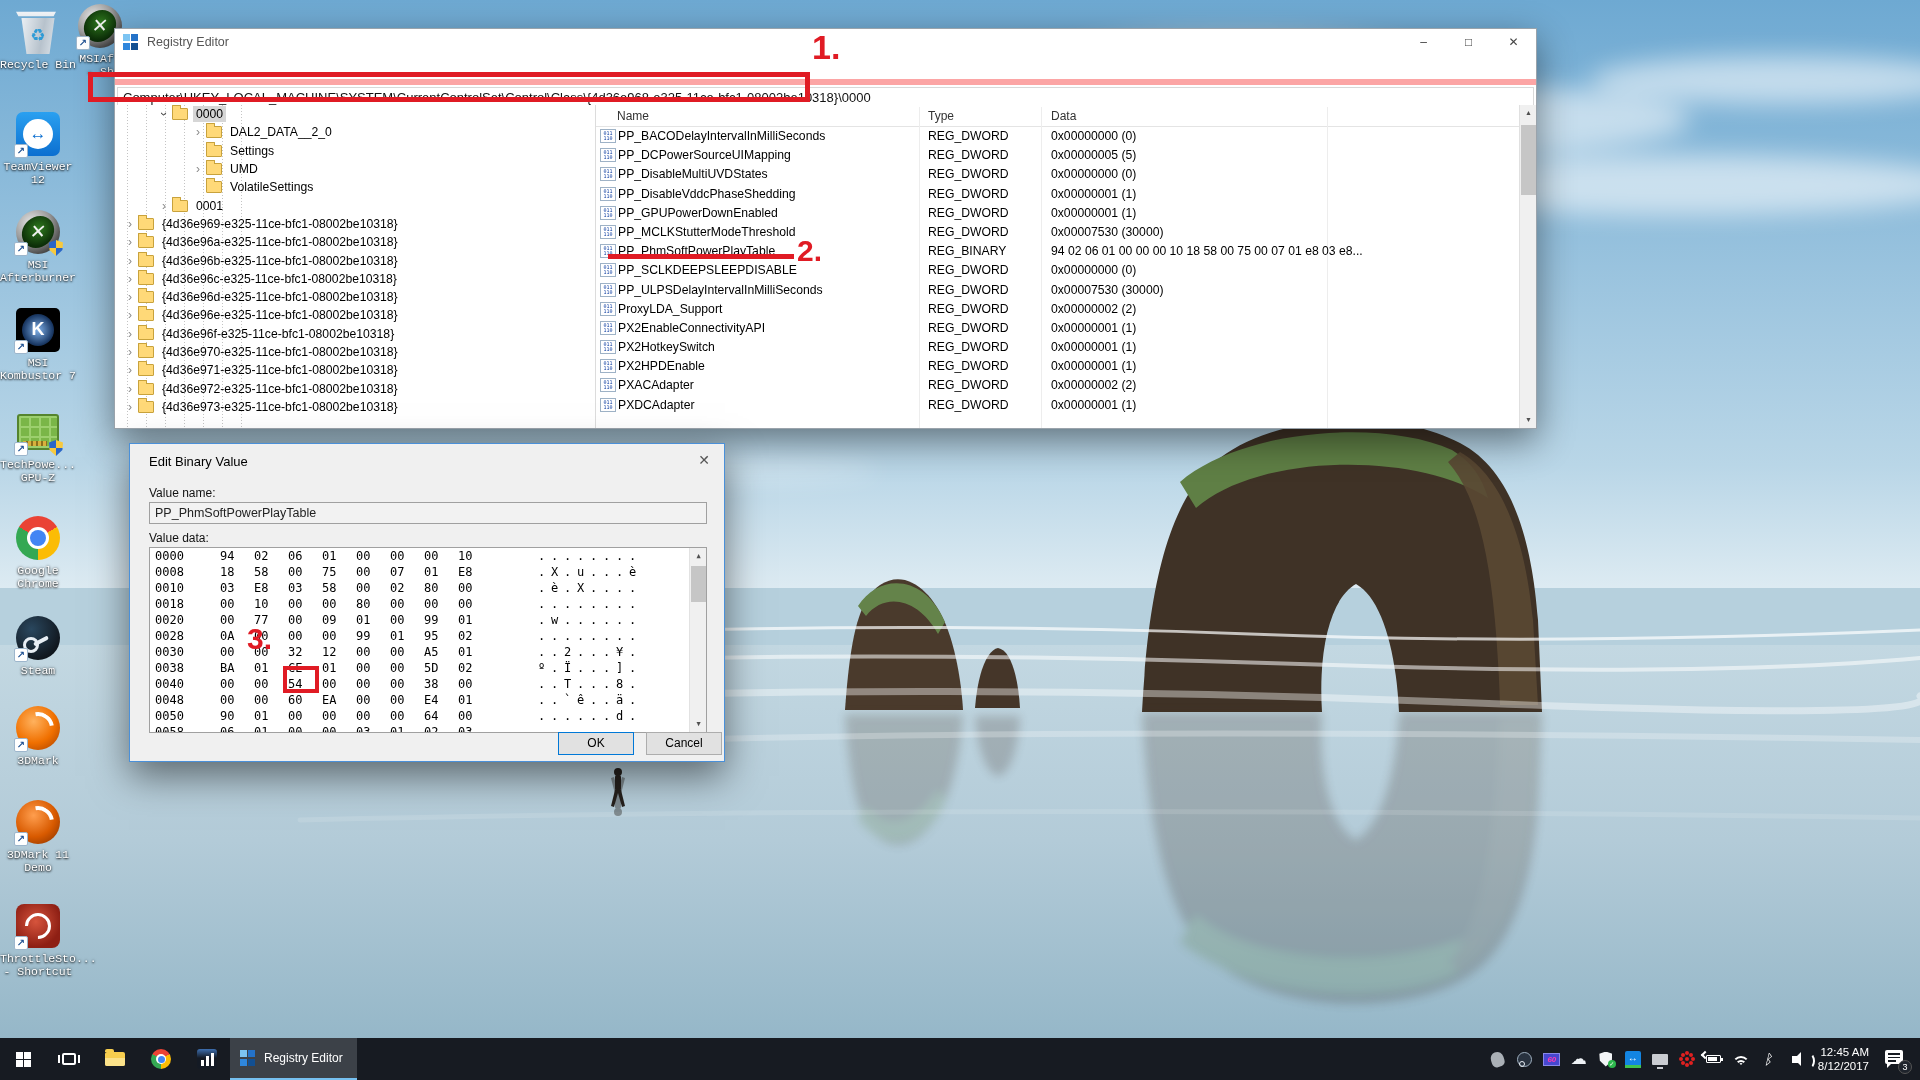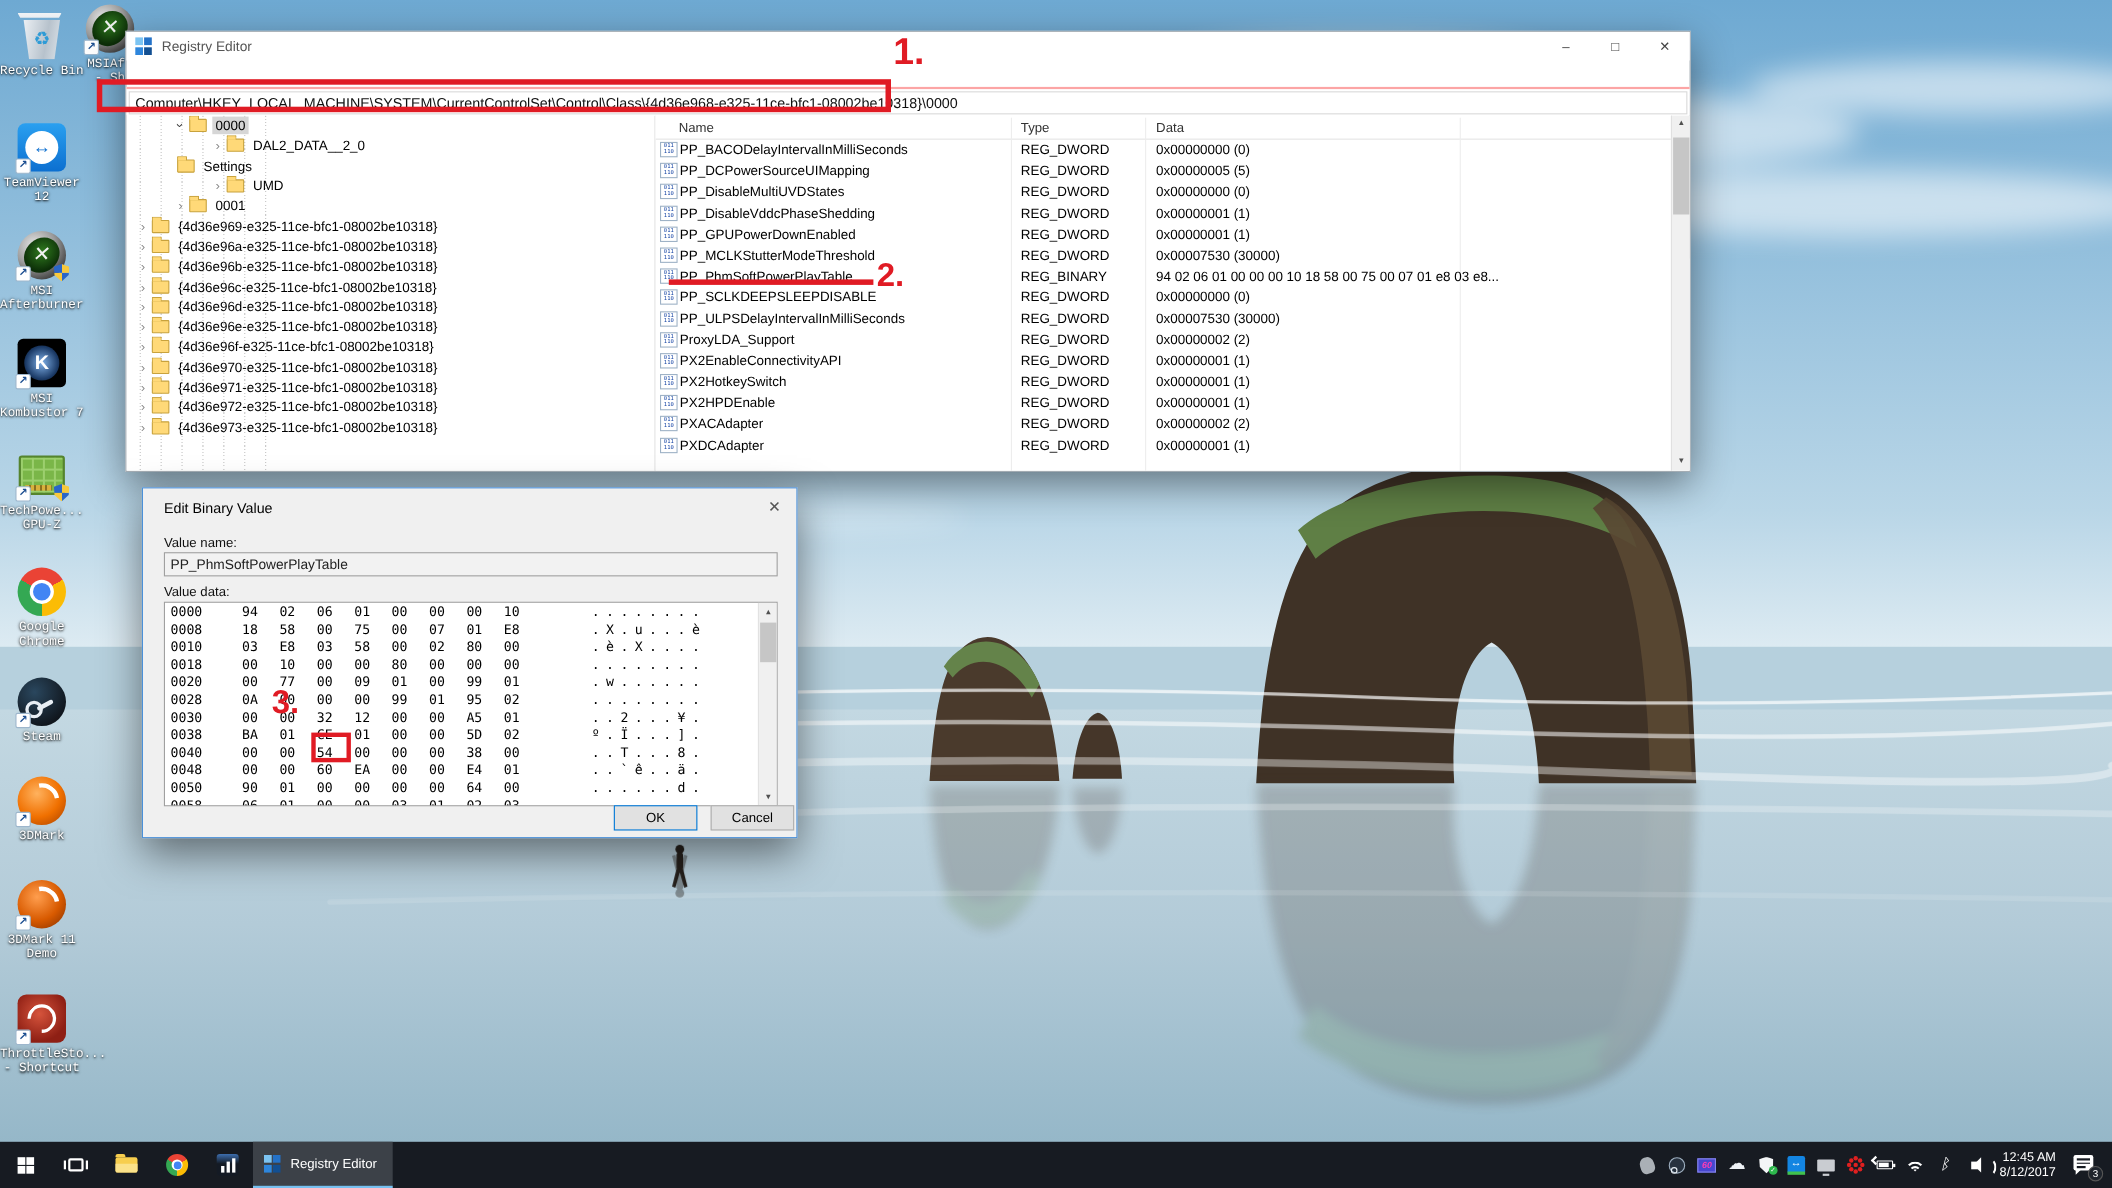--- a/index.html
+++ b/index.html
@@ -61,21 +61,21 @@
   #re-titlebar{position:absolute;left:0;top:0;right:0;height:26px;background:#fff;display:flex;align-items:center;}
   .re-appicon{width:16px;height:16px;margin-left:8px;display:grid;grid-template-columns:7px 7px;gap:1px;}
   .re-appicon b{display:block;height:7px;}
   .re-appicon b:nth-child(1){background:#7cc4f2;}.re-appicon b:nth-child(2){background:#2472c8;}
   .re-appicon b:nth-child(3){background:#2e86dc;}.re-appicon b:nth-child(4){background:#124f92;}
   #re-title{margin-left:8px;font-size:12.5px;color:#555;}
   #re-winbtns{position:absolute;right:0;top:0;height:26px;display:flex;}
   .wbtn{width:45px;height:26px;text-align:center;line-height:26px;font-size:12px;color:#444;}
   #re-menubar{position:absolute;left:0;top:26px;right:0;height:24px;background:#fff;display:flex;align-items:center;padding-left:5px;}
   .mitem{padding:0 9px;font-size:12px;color:#222;}
-  #re-addressrow{position:absolute;left:0;top:50px;right:0;height:26px;background:#fff;border-top:2px solid #fca5a5;}
+  #re-addressrow{position:absolute;left:0;top:50px;right:0;height:26px;background:#fff;border-top:6px solid #fca5a5;}
   #re-address{position:absolute;left:2px;right:2px;top:2px;height:21px;border:1px solid #d9d9d9;background:#fff;
     font-size:13px;line-height:19px;padding-left:5px;white-space:nowrap;overflow:hidden;color:#111;}
   #re-body{position:absolute;left:0;top:76px;right:0;bottom:0;display:block;overflow:hidden;}
   
   #re-tree{position:absolute;left:0;top:0;width:480px;bottom:0;overflow:hidden;background:#fff;}
   .tguide{position:absolute;top:0;bottom:0;width:1px;
     background-image:repeating-linear-gradient(#c4c4c4 0 1px,transparent 1px 3px);}
   .trow{position:relative;height:18.3px;display:flex;align-items:center;white-space:nowrap;}
   .exp{display:inline-block;width:16px;font-size:12px;color:#8a8a8a;text-align:center;line-height:16px;}
   .exp.open{transform:rotate(90deg);color:#3c3c3c;}
@@ -414,29 +414,34 @@
             <div class="trow" style="padding-left: 41px;">
               <span class="exp open">›</span>
               <span class="folder"></span>
               <span class="tlabel sellab">0000</span>
             </div>
             <div class="trow" style="padding-left: 75px;">
               <span class="exp">›</span>
               <span class="folder"></span>
               <span class="tlabel">DAL2_DATA__2_0</span>
             </div>
-            <div class="trow" style="padding-left: 30px; align-items: center;">
+            <div class="trow" style="padding-left: 75px; align-items: center;">
               <span class="exp"></span>
               <span class="folder"></span>
               <span class="tlabel">Settings</span>
             </div>
             <div class="trow" style="padding-left: 75px;">
               <span class="exp">›</span>
               <span class="folder"></span>
               <span class="tlabel">UMD</span>
+            </div>
+            <div class="trow" style="padding-left: 75px;">
+              <span class="exp"></span>
+              <span class="folder"></span>
+              <span class="tlabel">VolatileSettings</span>
             </div>
             <div class="trow" style="padding-left: 41px;">
               <span class="exp">›</span>
               <span class="folder"></span>
               <span class="tlabel">0001</span>
             </div>
             <div class="trow" style="padding-left: 7px;">
               <span class="exp">›</span>
               <span class="folder"></span>
               <span class="tlabel">{4d36e969-e325-11ce-bfc1-08002be10318}</span>

